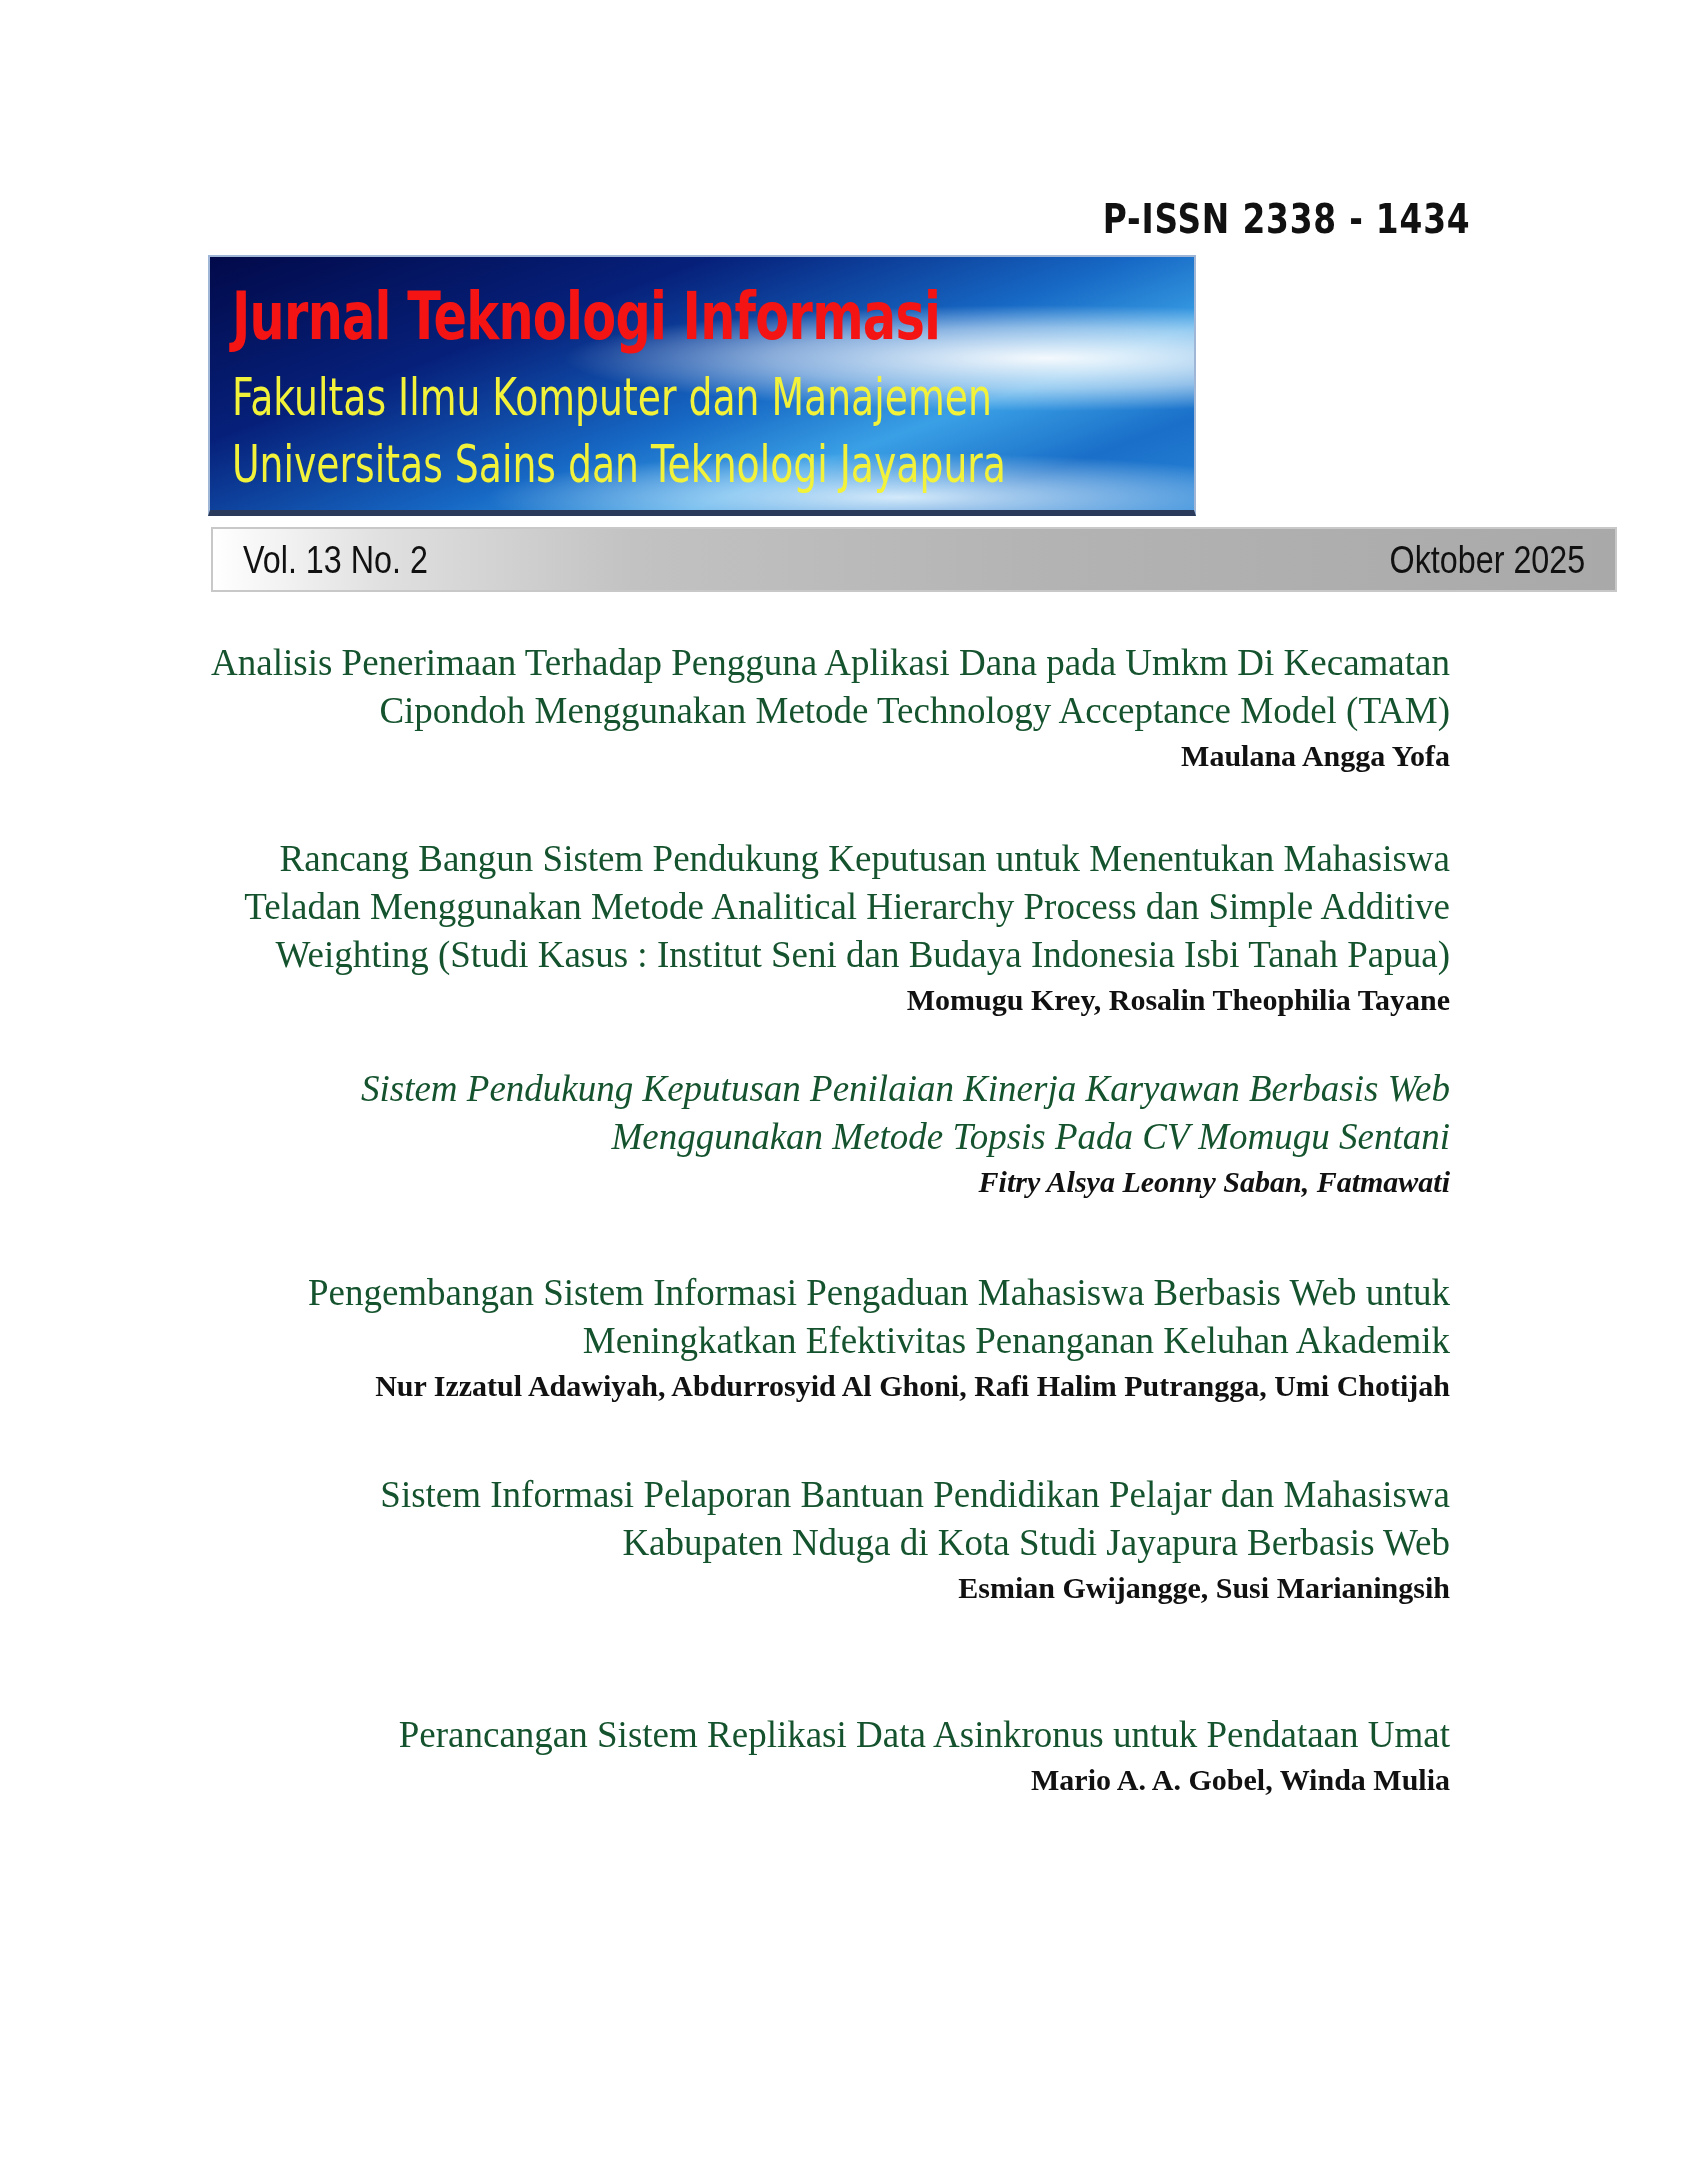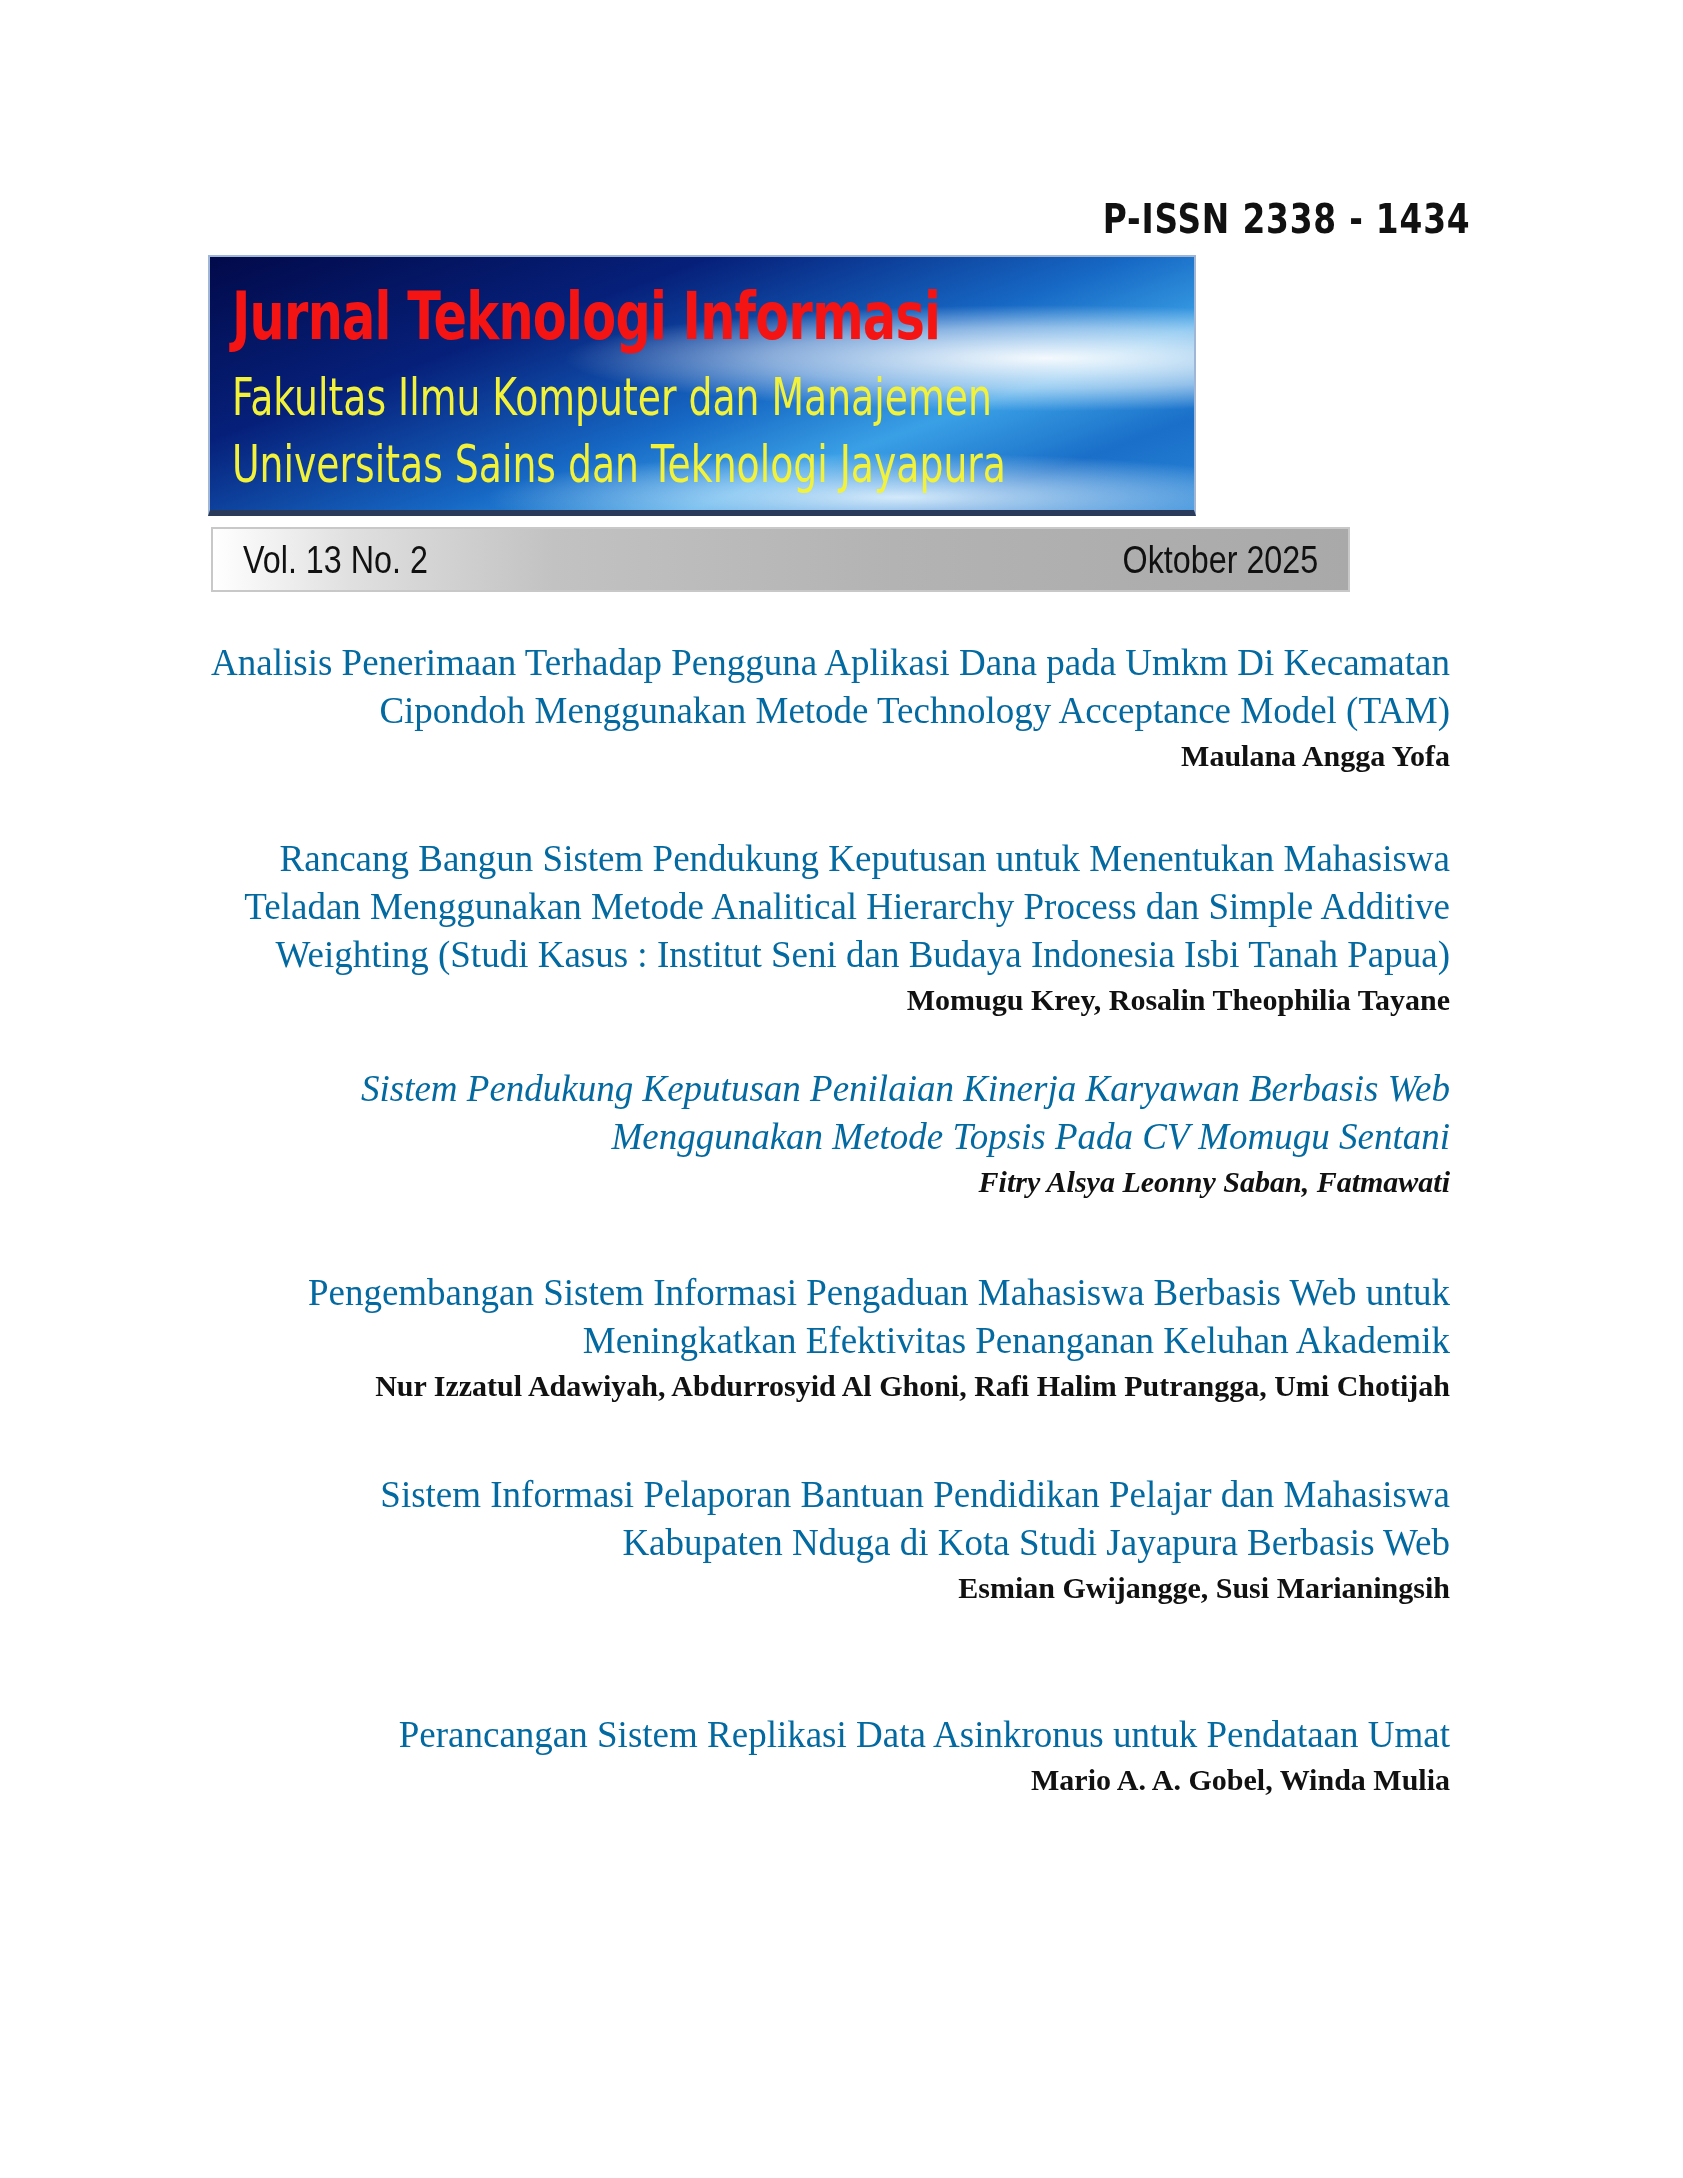--- a/index.html
+++ b/index.html
@@ -38,35 +38,35 @@
       radial-gradient(ellipse 60% 25% at 80% 45%, rgba(255,255,255,0.9) 0%, rgba(255,255,255,0) 70%),
       linear-gradient(150deg, #020845 0%, #041a6a 35%, #1c6ac8 60%, #3fa2e8 80%, #1a6ec6 100%);
     overflow:hidden;
   }
   .banner-logo .logo-text {
     position:absolute; left:14px; top:50px; width:228px; text-align:center;
     font-family:"DejaVu Serif", serif; font-weight:bold; font-size:149px; color:#f41414;
     transform:scaleX(0.8); transform-origin:center top; line-height:1; letter-spacing:-4px;
   }
   .volbar {
-    position:absolute; left:211px; top:527px; width:1139px; height:65px;
+    position:absolute; left:211px; top:527px; width:1406px; height:65px;
     border:2px solid #c8c8c8; box-sizing:border-box;
     background:linear-gradient(90deg, #ffffff 0%, #e0e0e0 12%, #c2c2c2 30%, #b3b3b3 60%, #a9a9a9 100%);
   }
   .volbar .vol, .volbar .date {
     position:absolute; top:10px;
     font-family:"Liberation Sans", sans-serif; font-size:38px; color:#111;
     transform:scaleX(0.85);
   }
   .volbar .vol { left:30px; transform-origin:left top; }
   .volbar .date { right:30px; transform-origin:right top; }
   .articles { position:absolute; left:158px; right:233px; top:0; }
   .article { position:absolute; right:0; width:1292px; text-align:right; }
   .article .t {
-    font-family:"Liberation Serif", serif; font-size:37px; color:#0369a1; line-height:48px;
+    font-family:"Liberation Serif", serif; font-size:37px; color:#14532d; line-height:48px;
     margin:0;
   }
   .article .a {
     font-family:"Liberation Serif", serif; font-weight:bold; font-size:30px; color:#111;
     line-height:42px; margin:0;
   }
 </style>
 </head>
 <body>
 

